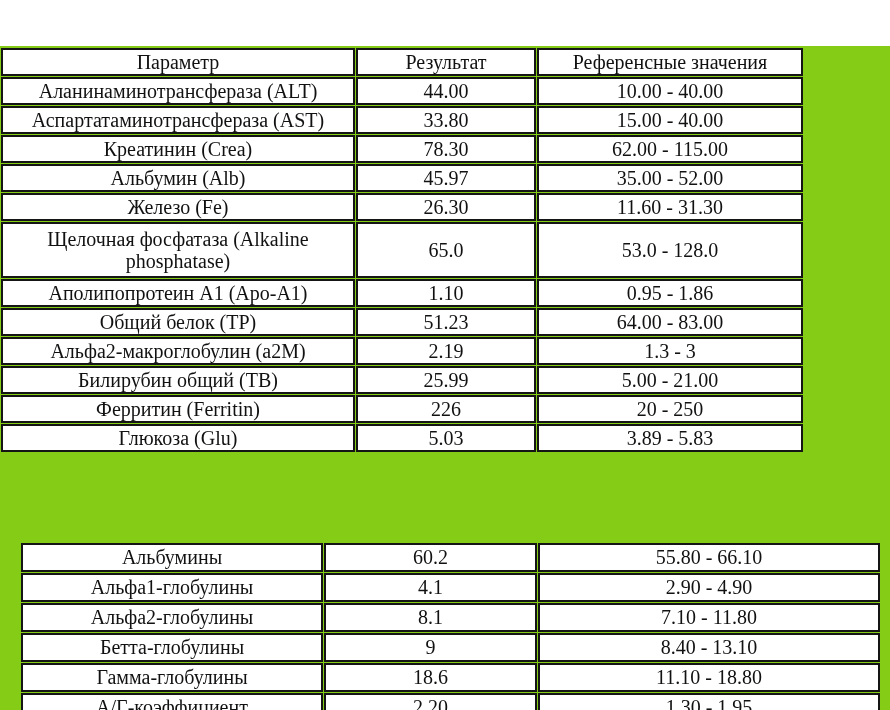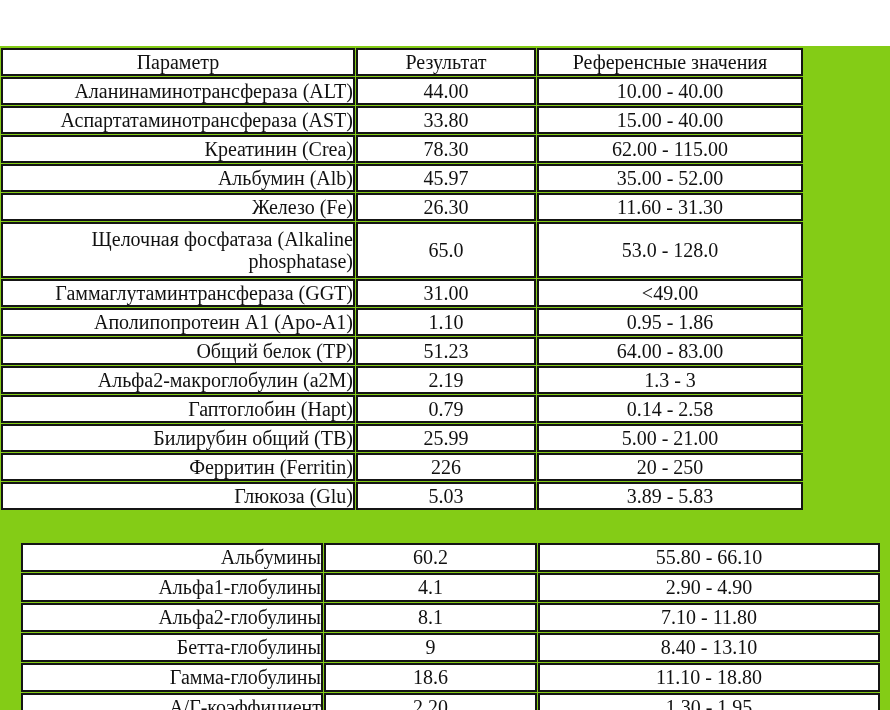--- a/index.html
+++ b/index.html
@@ -40,21 +40,21 @@
   }
   #tbl2 {
     left: 20px;
     top: 496px;
     width: 861px;
   }
   #tbl1 td, #tbl1 th { height: 24px; }
   #tbl1 tr.tall td { height: 52px; }
   #tbl2 td { height: 25px; }
   th.hdr { font-weight: bold; text-align: center; }
-  td.param { text-align: right; padding-left: 4px; padding-right: 2px; }
+  td.param { text-align: center; padding-left: 4px; padding-right: 2px; }
   td.result, td.ref { text-align: center; }
   td.bold { font-weight: bold; }
 </style>
 </head>
 <body>
 
 <div class="page">
 
   <table class="lab" id="tbl1">
     <colgroup>
@@ -92,43 +92,33 @@
       <td class="param">Железо (Fe)</td>
       <td class="result">26.30</td>
       <td class="ref">11.60 - 31.30</td>
     </tr>
     <tr class="tall">
       <td class="param">Щелочная фосфатаза (Alkaline phosphatase)</td>
       <td class="result">65.0</td>
       <td class="ref">53.0 - 128.0</td>
     </tr>
     <tr>
-      <td class="param">Гаммаглутаминтрансфераза (GGT)</td>
-      <td class="result">31.00</td>
-      <td class="ref">&lt;49.00</td>
-    </tr>
-    <tr>
       <td class="param">Аполипопротеин A1 (Apo-A1)</td>
       <td class="result">1.10</td>
       <td class="ref">0.95 - 1.86</td>
     </tr>
     <tr>
       <td class="param">Общий белок (TP)</td>
       <td class="result">51.23</td>
       <td class="ref">64.00 - 83.00</td>
     </tr>
     <tr>
       <td class="param">Альфа2-макроглобулин (a2M)</td>
       <td class="result">2.19</td>
       <td class="ref">1.3 - 3</td>
-    </tr>
-    <tr>
-      <td class="param">Гаптоглобин (Hapt)</td>
-      <td class="result">0.79</td>
-      <td class="ref">0.14 - 2.58</td>
     </tr>
     <tr>
       <td class="param">Билирубин общий (TB)</td>
       <td class="result bold">25.99</td>
       <td class="ref">5.00 - 21.00</td>
     </tr>
     <tr>
       <td class="param">Ферритин (Ferritin)</td>
       <td class="result">226</td>
       <td class="ref">20 - 250</td>

